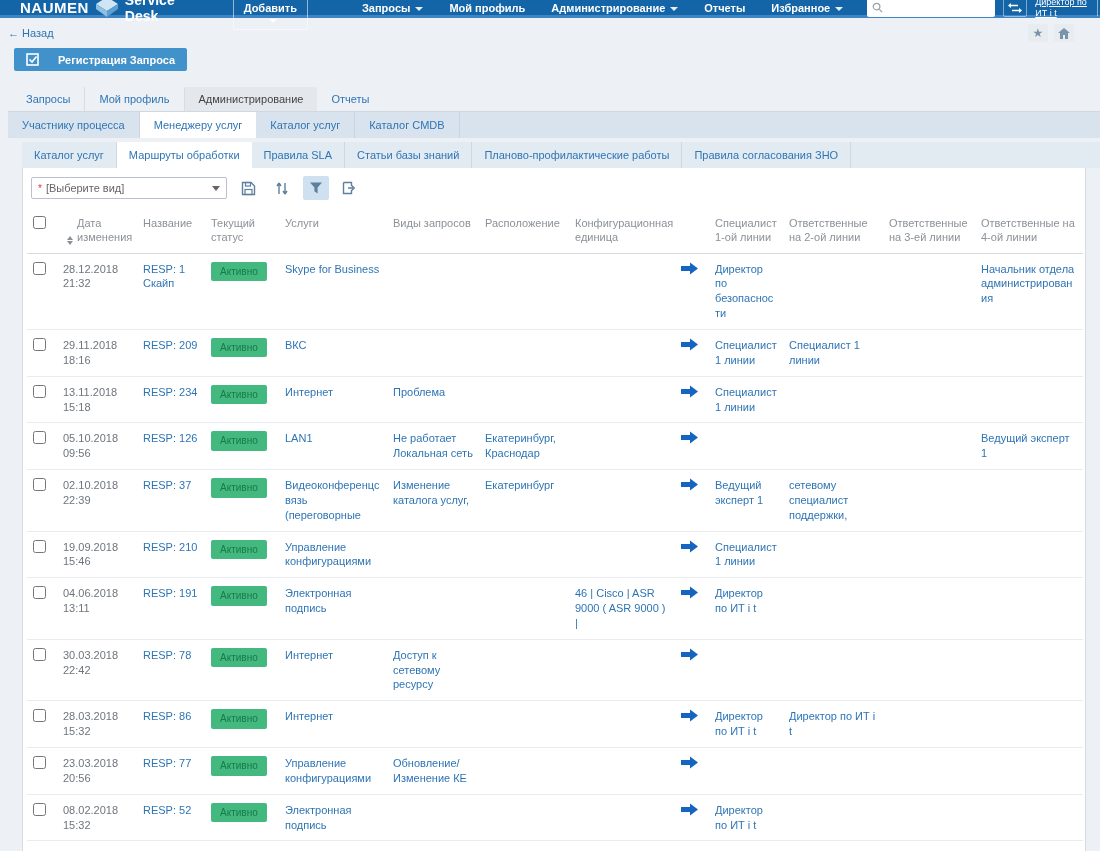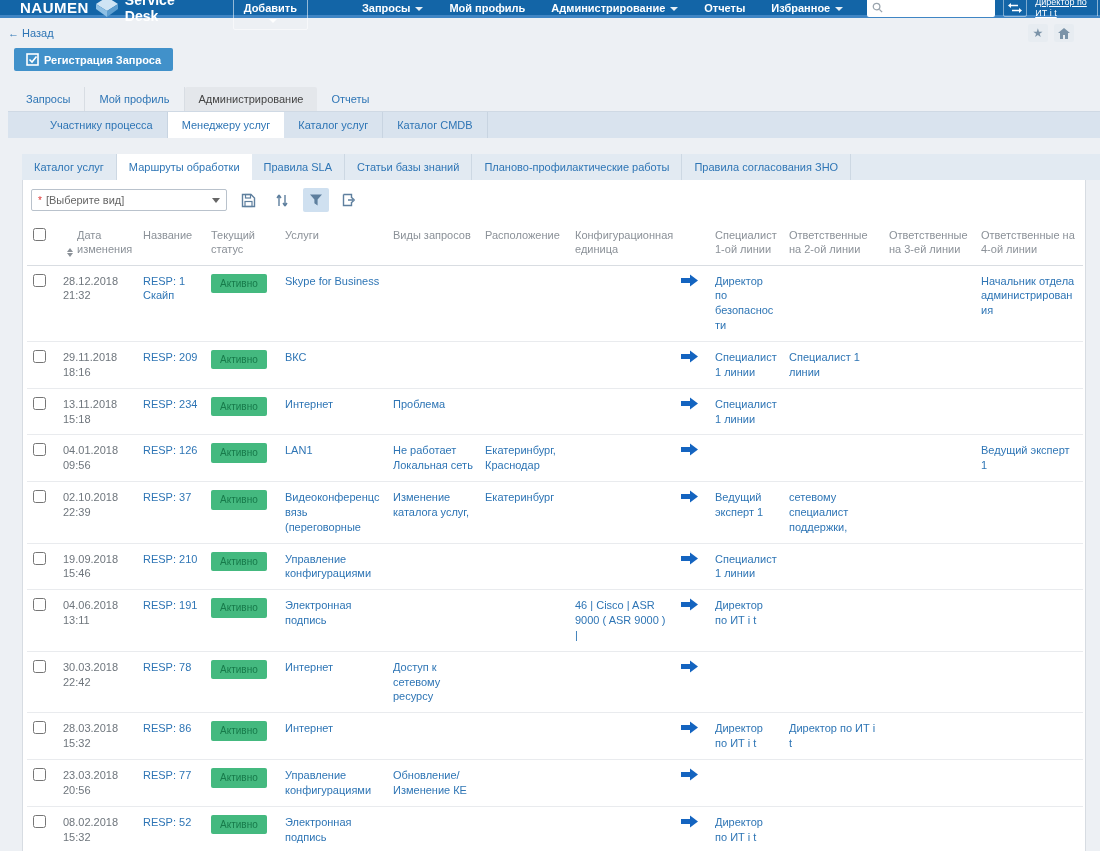--- a/index.html
+++ b/index.html
@@ -24,30 +24,30 @@
   .user-link { color:#fff; font-size:9px; line-height:1.2; text-decoration:underline; width:54px; cursor:pointer; }
   .top-sep { width:1px; height:16px; background:rgba(255,255,255,.5); }
   .logout { color:#fff; font-size:10px; font-weight:bold; text-decoration:underline; cursor:pointer; }
 
   
   .navrow { display:flex; align-items:center; padding:6px 8px 2px; }
   .back-link { color:#2e75b5; font-size:11px; cursor:pointer; }
   .nav-icons { margin-left:auto; display:flex; gap:6px; margin-right:18px; }
   .nav-ic { width:20px; height:18px; background:#e7ecf1; border-radius:2px; color:#7b93a8; font-size:12px; display:flex; align-items:center; justify-content:center; cursor:pointer; }
   .reg-row { padding:4px 8px 8px 14px; }
-  .reg-btn { background:#4191ca; border:none; color:#fff; font-weight:bold; font-size:11px; padding:5px 12px; border-radius:2px; display:inline-flex; align-items:center; gap:5px; cursor:pointer; }
+  .reg-btn { background:#4191ca; border:none; color:#fff; font-weight:bold; font-size:11px; padding:5px 12px; border-radius:2px; display:inline-flex; align-items:center; gap:19px; cursor:pointer; }
 
   
   .tabs1 { display:flex; margin:8px 0 0 12px; align-items:flex-end; }
   .tab1 { padding:6px 14px; color:#2e75b5; cursor:pointer; border-right:1px solid #d8dde3; }
   .tab1:last-child { border-right:none; }
   .tab1.active { background:#e4e7eb; color:#444; border-right:none; border-radius:2px 2px 0 0; }
 
   
-  .strip2 { background:#d9e3ee; display:flex; margin:0 0 16px 8px; border-top:1px solid #cfd9e4;padding-left:28px; }
+  .strip2 { background:#d9e3ee; display:flex; margin:0 0 4px 8px; border-top:1px solid #cfd9e4; }
   .tab2 { padding:7px 14px; color:#2e75b5; cursor:pointer; border-right:1px solid #c8d4e1; white-space:nowrap; }
   .tab2.active { background:#fff; color:#2e75b5; border-right:none; }
   .strip3 { background:#e2eaf2; display:flex; margin-left:22px; }
   .tab3 { padding:7px 12px; color:#2e75b5; cursor:pointer; border-right:1px solid #cdd8e3; white-space:nowrap; }
   .tab3.active { background:#fff; border-right:none; }
 
   
   .panel { background:#fff; margin:0 14px 0 22px; border:1px solid #d7dce2; border-top:none; padding-bottom:4px; }
   .toolbar { display:flex; align-items:center; gap:8px; padding:8px 8px 8px 8px; }
   .view-select { width:196px; height:22px; border:1px solid #b9c2cc; border-radius:2px; background:#fff; display:flex; align-items:center; padding:0 6px; color:#666; cursor:pointer; }
@@ -306,21 +306,21 @@
     </td>
     <td class="blue">Специалист 1 линии</td>
     <td class="blue"></td>
     <td class="blue"></td>
     <td class="blue"></td>
   </tr>
 
   <tr>
     <td class="c-check"><input type="checkbox" style=""></td>
     <td class="gray">
-              <div>04.01.2018</div>
+              <div>05.10.2018</div>
               <div>09:56</div>
             </td>
     <td class="blue">RESP: 126</td>
     <td><span class="badge">Активно</span></td>
     <td class="blue">LAN1</td>
     <td class="blue">Не работает Локальная сеть</td>
     <td class="blue">Екатеринбург, Краснодар</td>
     <td class="blue"></td>
     <td class="c-arrow">
       <svg width="17" height="13" viewBox="0 0 17 13">

